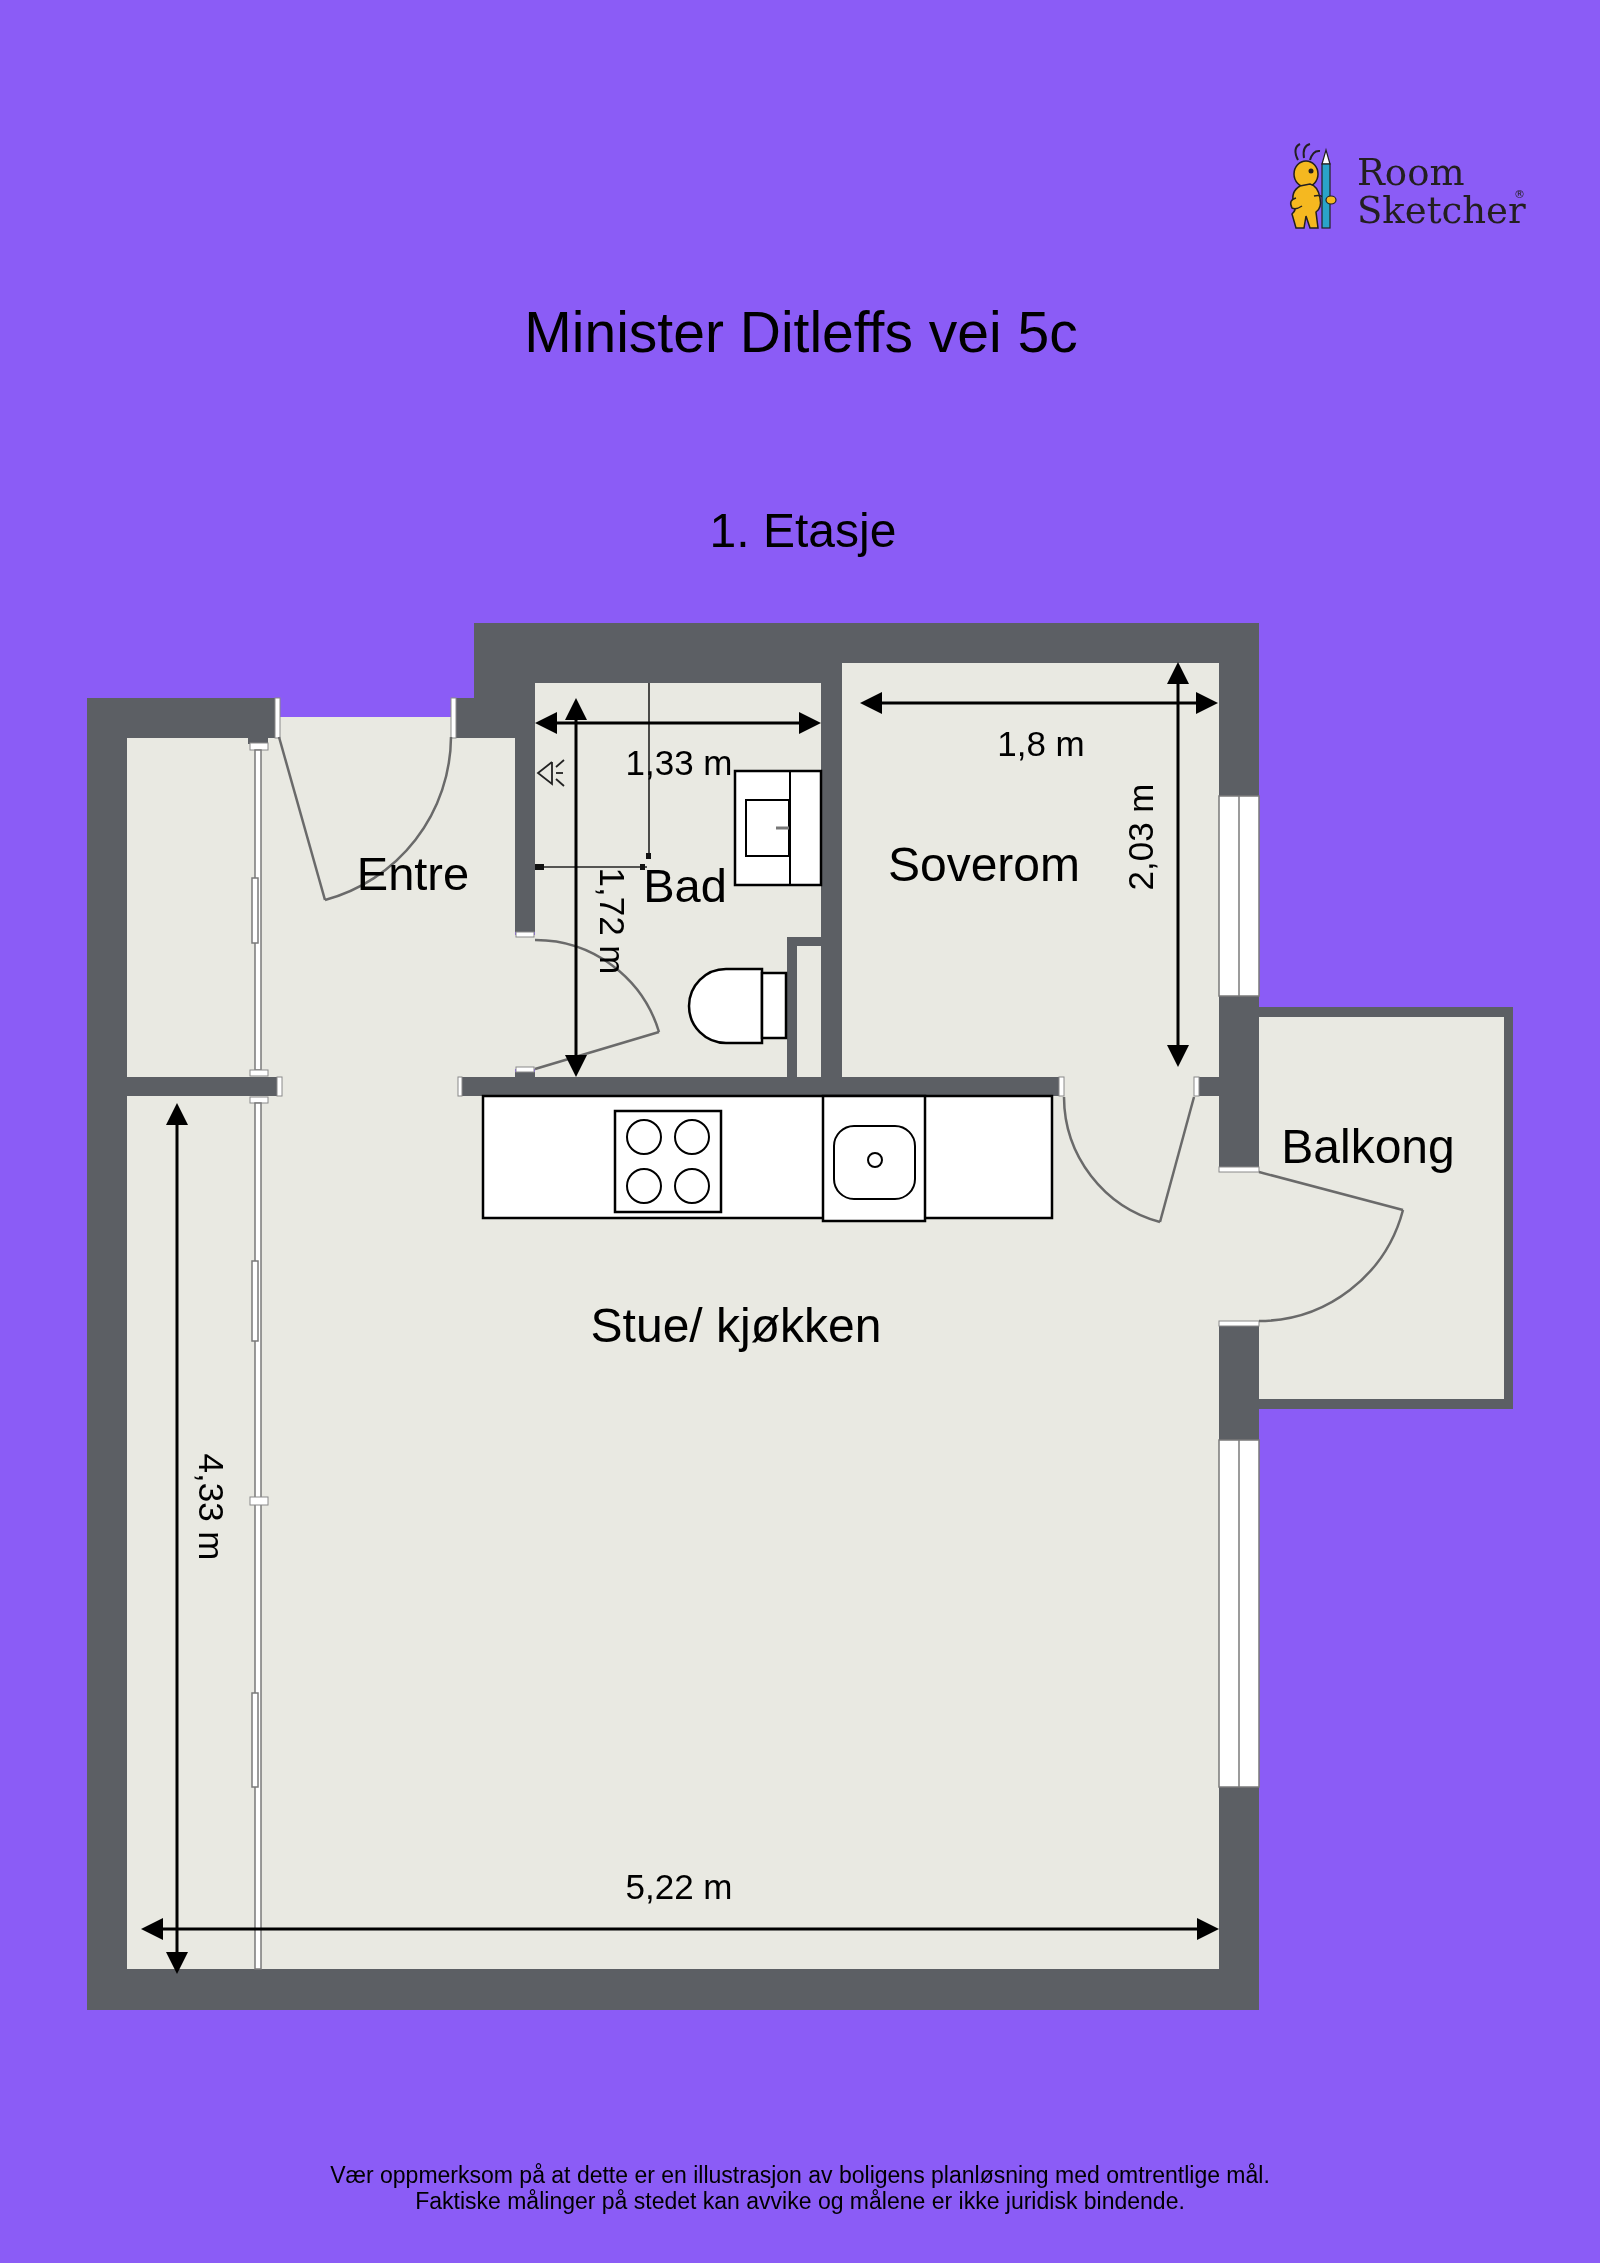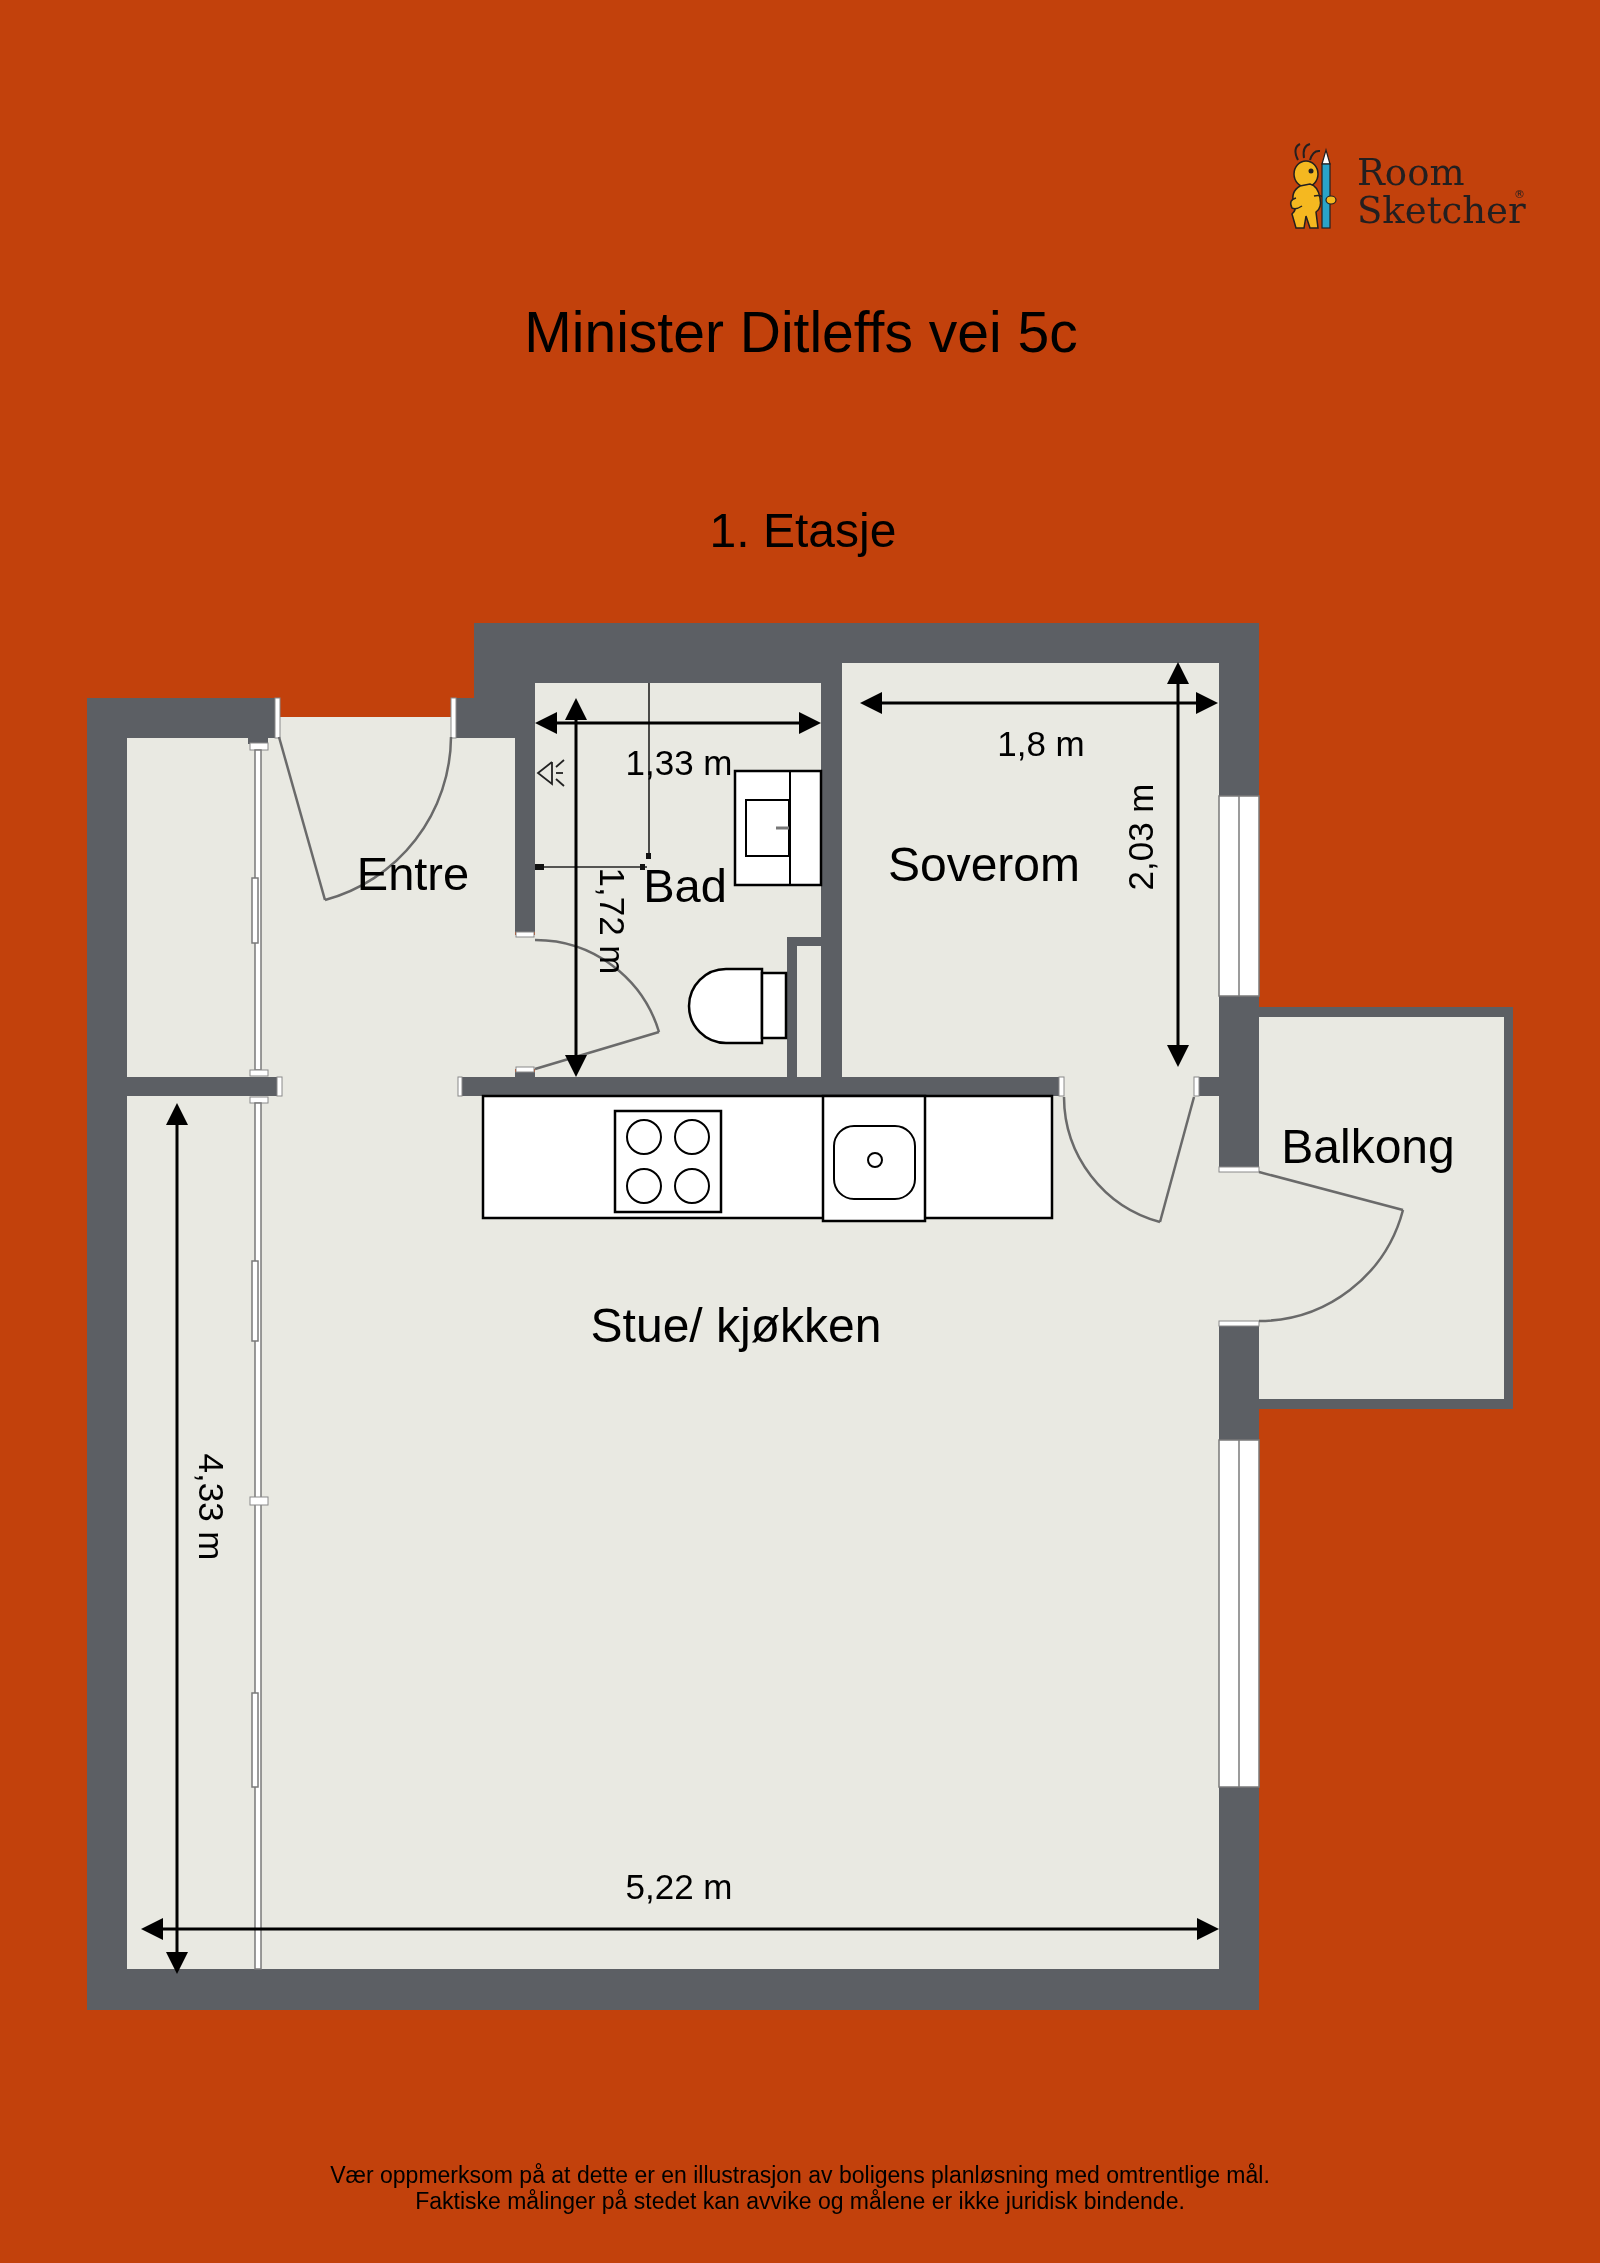--- a/index.html
+++ b/index.html
@@ -1,16 +1,16 @@
 <!DOCTYPE html>
 <html style="--wall: #5c5f64; --floor: #e9e9e2; --fixture: #ffffff;"><head>
 <meta charset="utf-8">
 <style>
   html, body { margin: 0; padding: 0; background: #ffffff; }
-  #page { position: relative; width: 1600px; height: 2263px; overflow: hidden; background: #c2410c; }
+  #page { position: relative; width: 1600px; height: 2263px; overflow: hidden; background: #8b5cf6; }
   svg { position: absolute; left: 0; top: 0; }
   :root { --wall: #5c5f64; --floor: #e9e9e2; --fixture: #ffffff; --ink: #000000; --door: #6a6a6a; }
   .floor { fill: var(--floor); }
   .wall { fill: var(--wall); }
   .jamb { fill: #ffffff; stroke: #8a8a8a; stroke-width: 1; }
   .win { fill: #ffffff; stroke: #7a7a7a; stroke-width: 1.5; }
   .fix { fill: var(--fixture); stroke: var(--ink); stroke-width: 2.5; }
   .fix-thin { fill: none; stroke: var(--ink); stroke-width: 2; }
   .door { fill: none; stroke: var(--door); stroke-width: 2.5; }
   .ward { fill: #ffffff; stroke: #7a7a7a; stroke-width: 1.5; }

